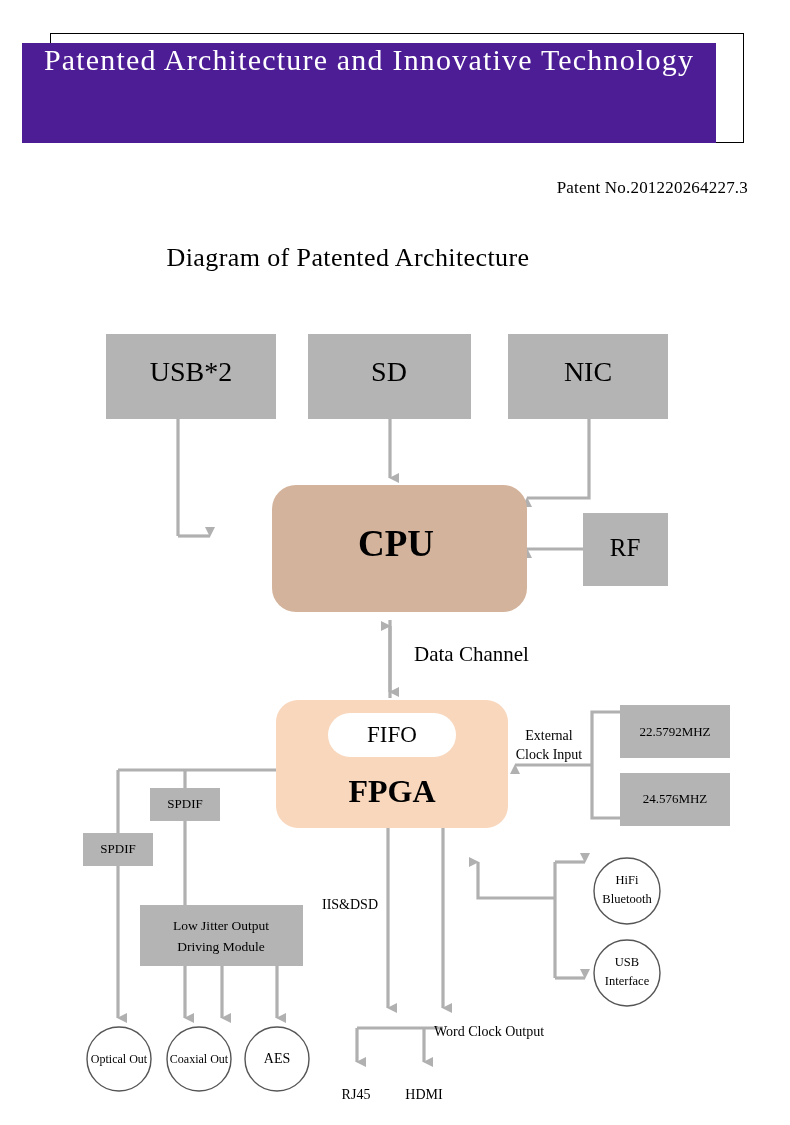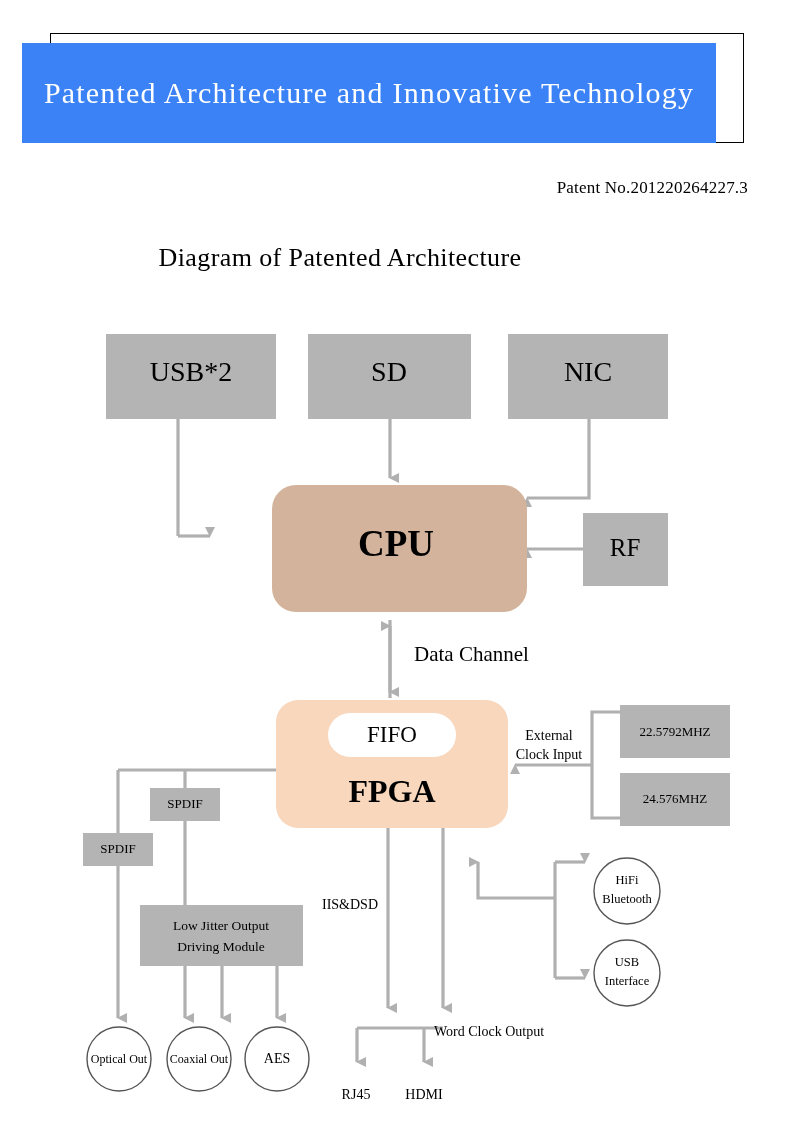--- a/index.html
+++ b/index.html
@@ -34,23 +34,22 @@
     border: 1.5px solid #000000;
     box-sizing: border-box;
     background: transparent;
   }
   #banner-fill {
     position: absolute;
     left: 0px;
     top: 10px;
     width: 694px;
     height: 100px;
-    background: #3b82f6;
+    background: #4c1d95;
     display: flex;
-    align-items: center;
     justify-content: center;
   }
   #banner-title {
     color: #ffffff;
     font-size: 30px;
     letter-spacing: 1.2px;
     font-family: "Liberation Serif", "DejaVu Serif", serif;
     white-space: nowrap;
   }
 
@@ -61,21 +60,21 @@
     top: 178px;
     color: #000000;
     font-size: 17px;
     letter-spacing: 0.2px;
     white-space: nowrap;
   }
 
   
   #diagram-title {
     position: absolute;
-    left: 0;
+    left: 8px;
     top: 243px;
     width: 680px;
     text-align: center;
     font-size: 26px;
     letter-spacing: 0.4px;
   }
 
   
   #diagram-canvas {
     position: absolute;

